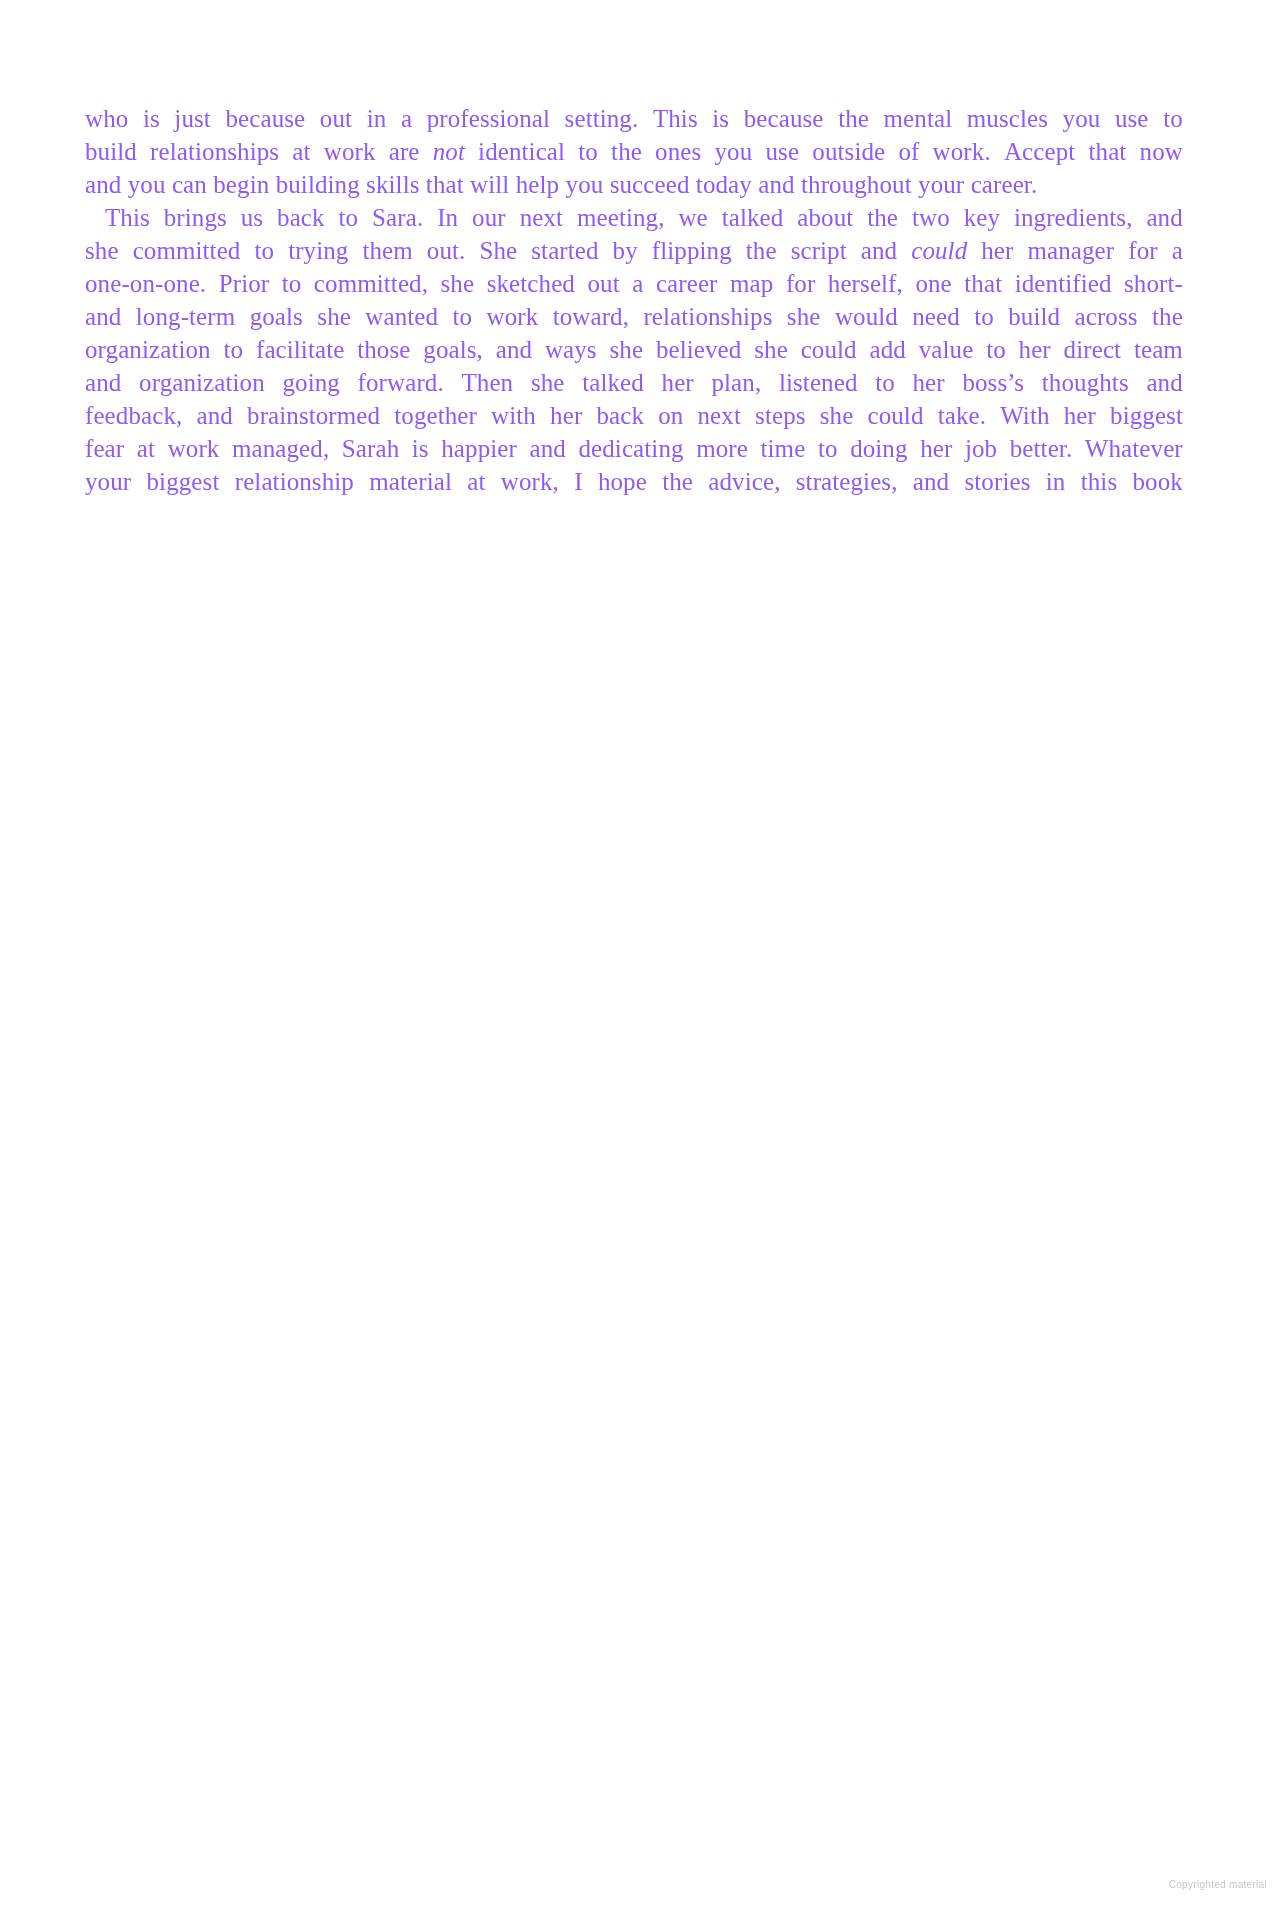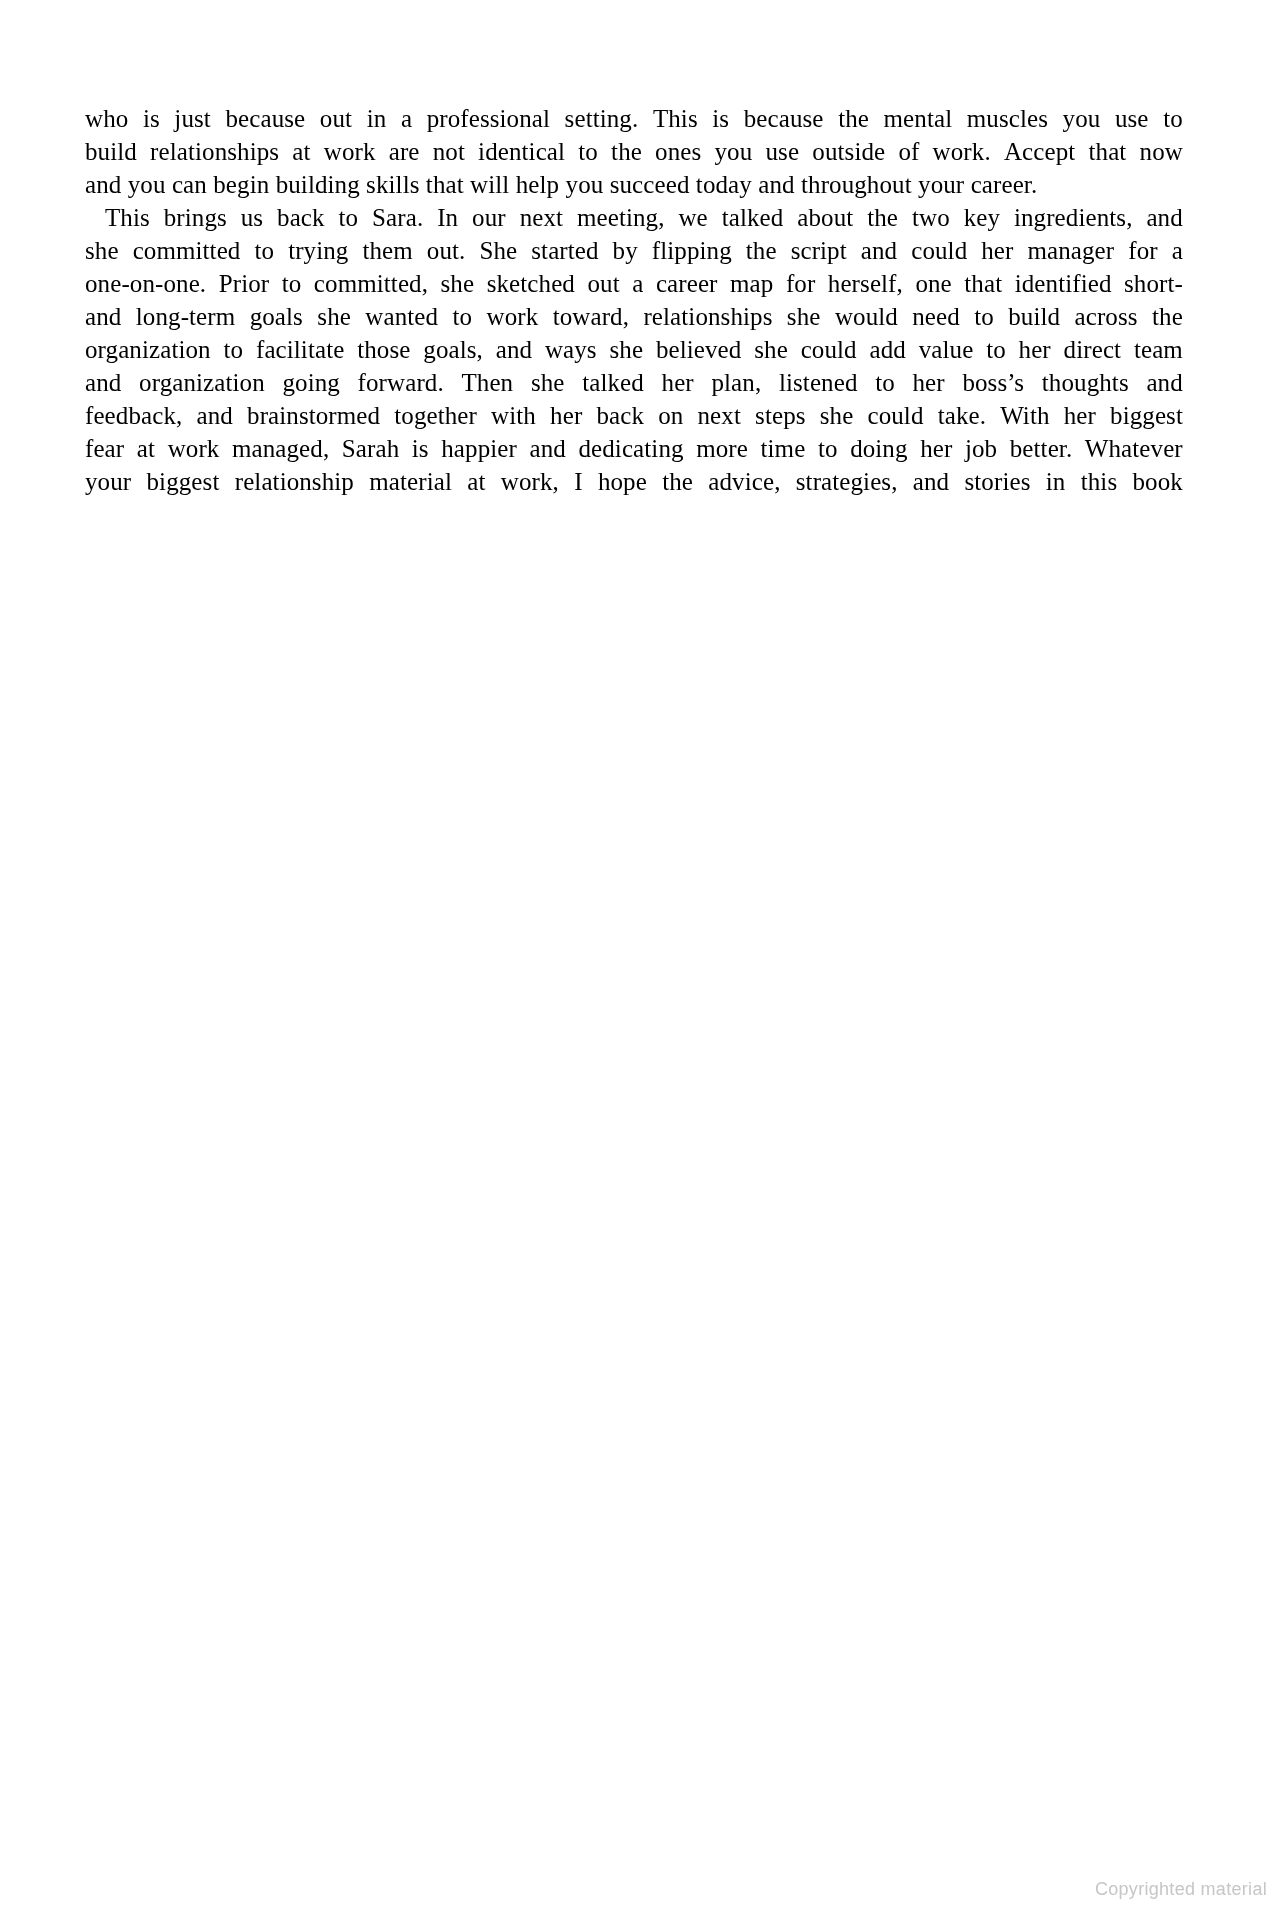--- a/index.html
+++ b/index.html
@@ -19,46 +19,47 @@
     inset: 0;
     background: #ffffff;
   }
   .text-block {
     position: absolute;
     left: 85px;
     top: 102px;
     width: 1098px;
     font-size: 25px;
     line-height: 33px;
-    color: #000000;
+    color: #8b5cf6;
     letter-spacing: 0.1px;
   }
   
   .line {
     display: flex;
     justify-content: space-between;
     white-space: nowrap;
   }
   
   .line.nojust {
     display: block;
     white-space: pre-wrap;
   }
   .line.indent {
     padding-left: 20px;
   }
   .it {
+    font-style: italic;
     text-align: center;
   }
   .watermark {
     position: absolute;
     top: 1879px;
     right: 13px;
     font-family: "Liberation Sans", sans-serif;
-    font-size: 18px;
+    font-size: 10px;
     color: #c6c6c6;
     letter-spacing: 0.3px;
     text-align: right;
   }
 </style>
 </head>
 <body>
 
 <div class="page">
   <div class="text-block">

